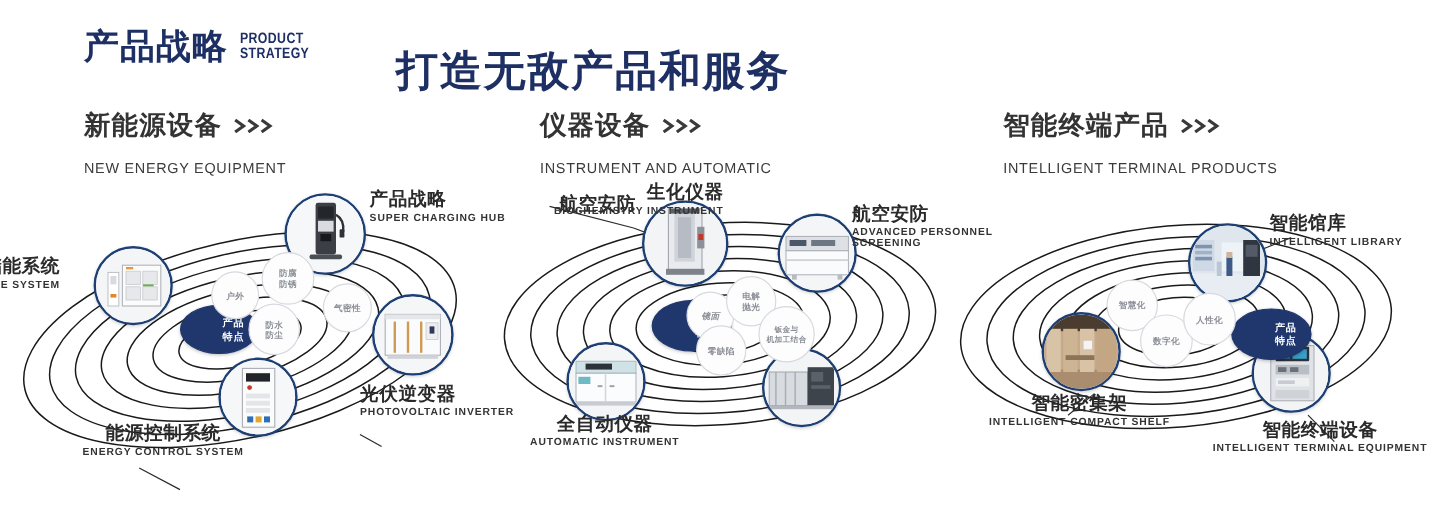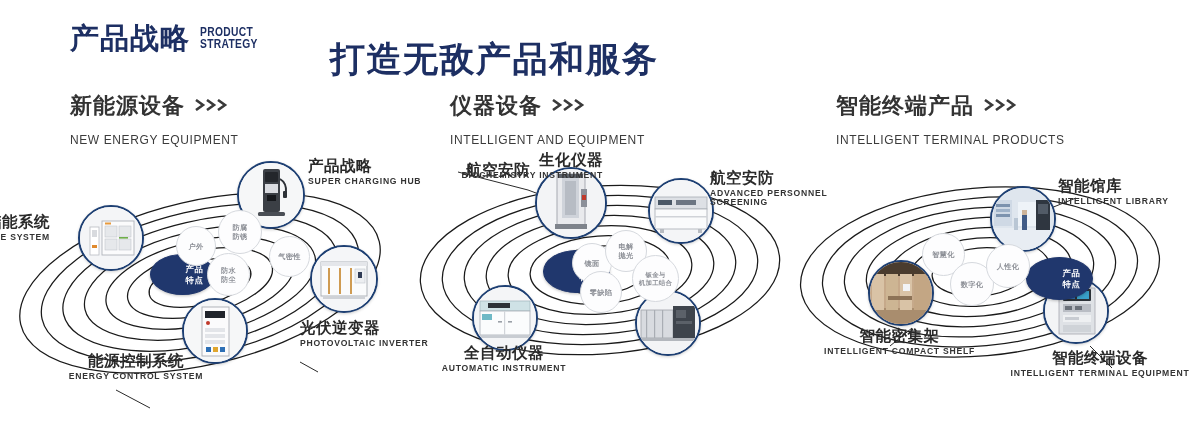--- a/index.html
+++ b/index.html
@@ -115,21 +115,21 @@
 
   <div class="sect" style="left:450px;top:94px;">
     <div class="sect-cn">
       <span>仪器设备</span>
       <span class="chev">
         <svg width="34" height="12" viewBox="0 0 34 12">
             <path d="M1 1 L8 6 L1 11 M12 1 L19 6 L12 11 M23 1 L30 6 L23 11" fill="none" stroke="#3a3a3a" stroke-width="2.6"></path>
           </svg>
       </span>
     </div>
-    <div class="sect-en">INTELLIGENT AND EQUIPMENT</div>
+    <div class="sect-en">INSTRUMENT AND AUTOMATIC</div>
   </div>
 
   <div class="sect" style="left:836px;top:94px;">
     <div class="sect-cn">
       <span>智能终端产品</span>
       <span class="chev">
         <svg width="34" height="12" viewBox="0 0 34 12">
             <path d="M1 1 L8 6 L1 11 M12 1 L19 6 L12 11 M23 1 L30 6 L23 11" fill="none" stroke="#3a3a3a" stroke-width="2.6"></path>
           </svg>
       </span>
@@ -345,21 +345,21 @@
         <rect x="4" y="46" width="54" height="3" fill="#b3b7bd"></rect>
       </svg>
     </div>
 
     <div class="bub core" style="left:143px;top:100px;width:41px;height:41px;">
       <div>
         <span>产品</span>
         <span>特点</span>
       </div>
     </div>
-    <div class="bub" style="left:172px;top:93px;width:38px;height:38px;">
+    <div class="bub" style="left:172px;top:93px;width:38px;height:38px;font-style:italic;">
       <div>
           <span>镜面</span>
         </div>
     </div>
     <div class="bub" style="left:205px;top:80px;width:40px;height:40px;">
       <div>
         <span>电解</span>
         <span>抛光</span>
       </div>
     </div>

